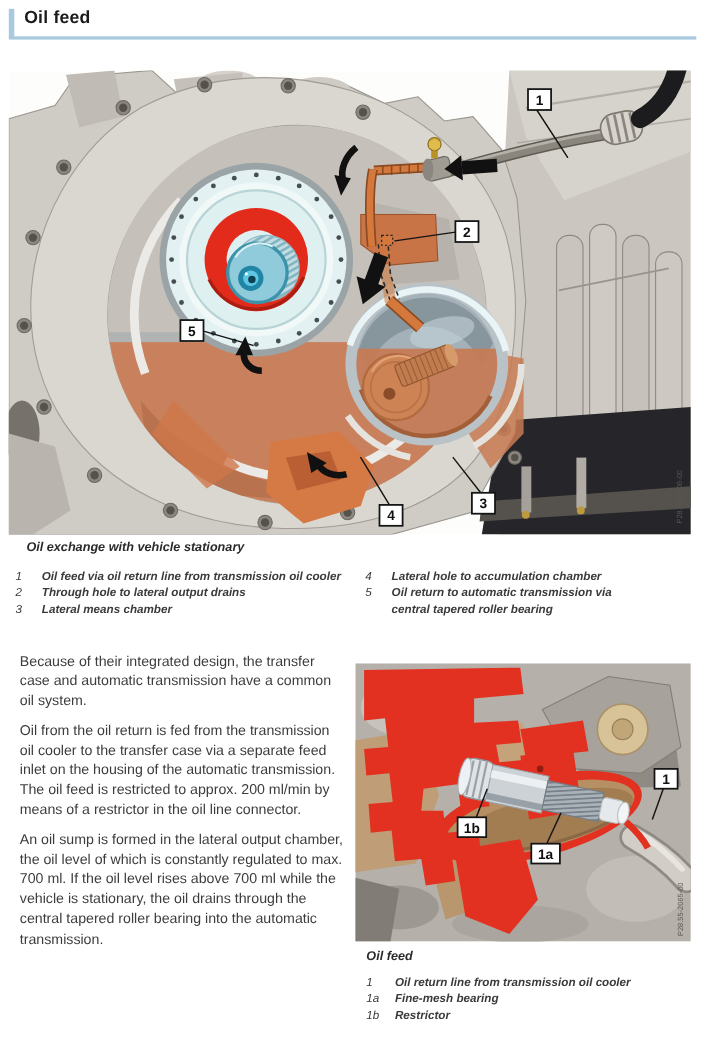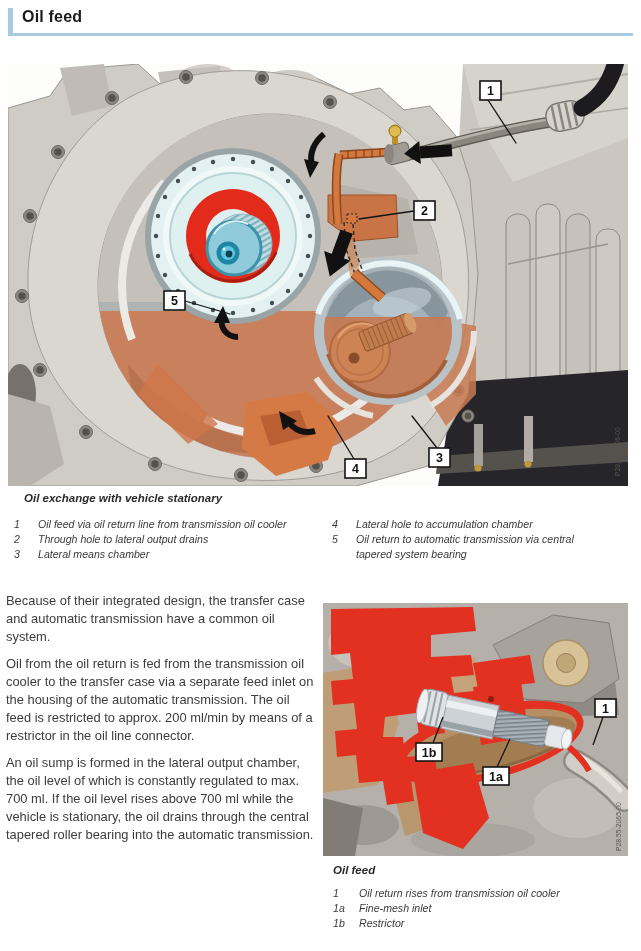--- a/index.html
+++ b/index.html
@@ -6,23 +6,23 @@
   body{width:641px;height:951px;position:relative;font-family:"Liberation Sans",sans-serif;color:#383838;overflow:hidden;}
   .abs{position:absolute;}
   .title-bar{left:8px;top:8px;width:5px;height:26px;}
   .page-title{left:22px;top:8px;font-size:16px;font-weight:bold;color:#1a1a1a;letter-spacing:.2px;}
   .title-rule{left:8px;top:33px;width:625px;height:3px;}
   .fig-caption{font-size:11.5px;font-weight:bold;font-style:italic;color:#2a2a2a;}
   .legend{font-size:10.6px;font-style:italic;color:#3a3a3a;line-height:15px;}
   .legend-row{display:flex;}
   .legend-num{flex:0 0 24px;}
   .legend-num.wide{flex:0 0 26px;}
-  .legend-text{flex:1;}
+  .legend-text{flex:1;font-weight:bold;}
   .body-col{left:6px;top:592px;width:309px;font-size:12.9px;line-height:18.2px;color:#3c3c3c;}
-  .body-col p{margin:0 0 8px 0;}
+  .body-col p{margin:0 0 8px 12px;}
   svg text.co{font-size:12.5px;font-weight:bold;fill:#111;font-family:"Liberation Sans",sans-serif;}
   svg text.vcode{font-size:6.8px;fill:#5a564f;font-family:"Liberation Sans",sans-serif;}
 </style>
 </head>
 <body>
 
 <div class="abs title-bar" style="background:#a9cade"></div>
 <div class="abs page-title">Oil feed</div>
 <div class="abs title-rule" style="background:#a9cade"></div>
 
@@ -318,21 +318,21 @@
   </div>
 </div>
 
 <div class="abs legend" style="left:332px;top:517px;width:252px;">
   <div class="legend-row">
     <span class="legend-num">4</span>
     <span class="legend-text">Lateral hole to accumulation chamber</span>
   </div>
   <div class="legend-row">
     <span class="legend-num">5</span>
-    <span class="legend-text">Oil return to automatic transmission via central tapered system bearing</span>
+    <span class="legend-text">Oil return to automatic transmission via central tapered roller bearing</span>
   </div>
 </div>
 
 <div class="abs body-col">
   <p>Because of their integrated design, the transfer case and automatic transmission have a common oil system.</p>
   <p>Oil from the oil return is fed from the transmission oil cooler to the transfer case via a separate feed inlet on the housing of the automatic transmission. The oil feed is restricted to approx. 200 ml/min by means of a restrictor in the oil line connector.</p>
   <p>An oil sump is formed in the lateral output chamber, the oil level of which is constantly regulated to max. 700 ml. If the oil level rises above 700 ml while the vehicle is stationary, the oil drains through the central tapered roller bearing into the automatic transmission.</p>
 </div>
 
 <svg class="abs" style="left:323px;top:603px;" width="305" height="253" viewBox="0 0 305 253">
@@ -410,23 +410,23 @@
   </g>
 
   <text class="vcode" transform="translate(298,248) rotate(-90)">P28.55-2065-00</text>
 </svg>
 
 <div class="abs fig-caption" style="left:333px;top:864px;">Oil feed</div>
 
 <div class="abs legend" style="left:333px;top:886px;width:290px;">
   <div class="legend-row">
     <span class="legend-num wide">1</span>
-    <span class="legend-text">Oil return rises from transmission oil cooler</span>
+    <span class="legend-text">Oil return line from transmission oil cooler</span>
   </div>
   <div class="legend-row">
     <span class="legend-num wide">1a</span>
-    <span class="legend-text">Fine-mesh inlet</span>
+    <span class="legend-text">Fine-mesh bearing</span>
   </div>
   <div class="legend-row">
     <span class="legend-num wide">1b</span>
     <span class="legend-text">Restrictor</span>
   </div>
 </div>
 
 </body></html>

